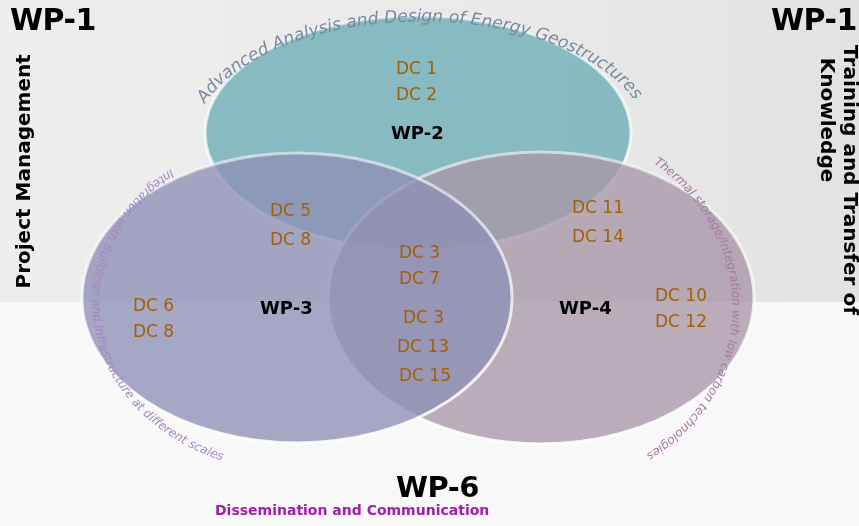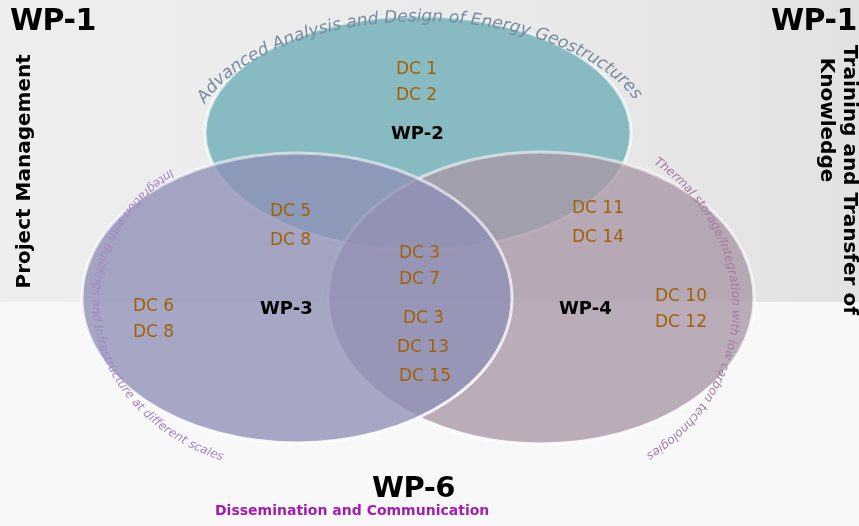--- a/index.html
+++ b/index.html
@@ -54,21 +54,21 @@
 
 <div class="wp-big" style="left:10px; top:2px;">WP-1</div>
 <div class="side-title" style="left:-77px; top:177px; transform: rotate(-90deg); transform-origin: center; width:200px; text-align:center;">Project Management</div>
 
 <div class="wp-big" style="left:771px; top:2px;">WP-1</div>
 <div style="position:absolute; left:702px; top:155px; width:270px; height:50px; transform: rotate(90deg); transform-origin: center;">
   <div class="side-title" style="position:absolute; left:0; top:0; width:270px; text-align:center;">Training and Transfer of</div>
   <div class="side-title" style="position:absolute; left:-60px; top:23px; width:270px; text-align:center;">Knowledge</div>
 </div>
 
-<div class="wp-big" style="left:372px; top:470px; font-size:29px;">WP-6</div>
+<div class="wp-big" style="left:396px; top:470px; font-size:29px;">WP-6</div>
 <div class="bottom-sub" style="left:215px; top:502px;">Dissemination and Communication</div>
 
 <div class="wp-inner" style="left:391px; top:122px;">WP-2</div>
 <div class="wp-inner" style="left:224px; top:297px;margin-left:36px;">WP-3</div>
 <div class="wp-inner" style="left:559px; top:297px;">WP-4</div>
 
 <div class="dc" style="left:396px; top:55px;">
   <div>DC 1</div>
   <div>DC 2</div>
 </div>

